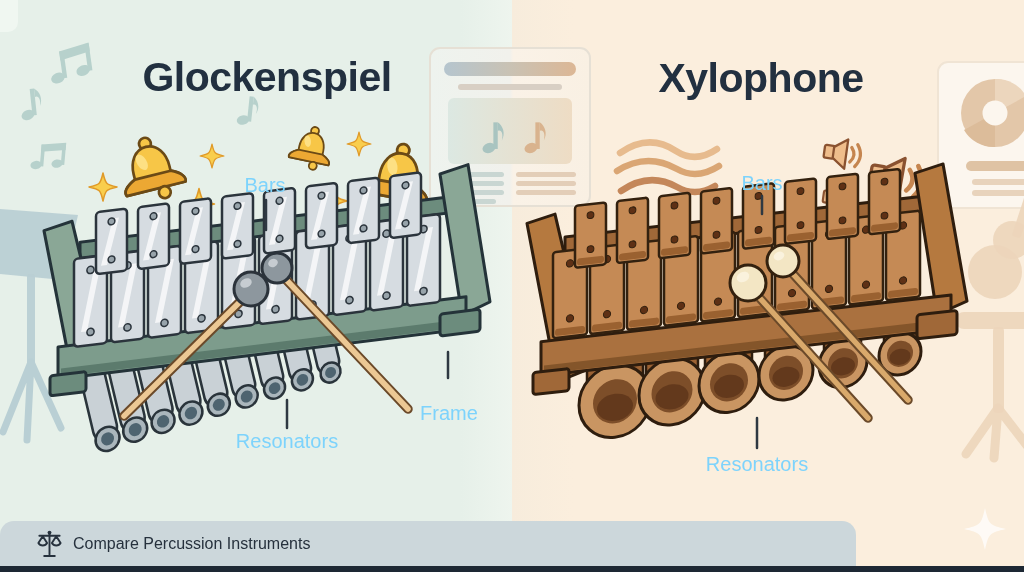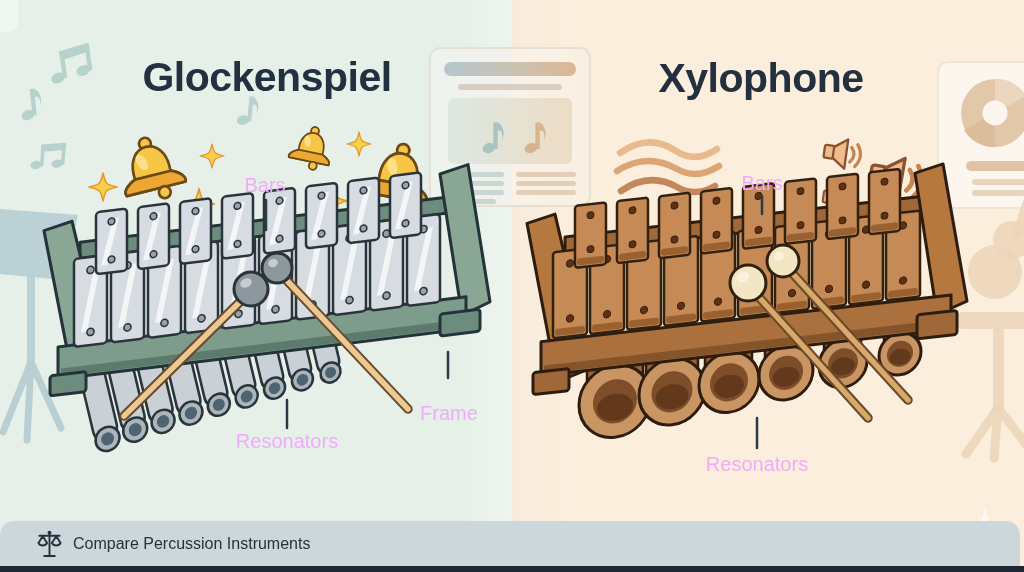--- a/index.html
+++ b/index.html
@@ -5,22 +5,22 @@
   html,body{margin:0;padding:0;background:#555;}
   .canvas{position:relative;width:1024px;height:572px;overflow:hidden;
           font-family:"Liberation Sans",sans-serif;}
   .half{position:absolute;top:0;height:572px;width:512px;}
   .half.left{left:0;background:linear-gradient(90deg,#e6f0e9 0%,#e6f0e9 90%,#eef5ee 100%);}
   .half.right{left:512px;background:linear-gradient(90deg,#f7ecdc 0%,#fbeedd 12%,#fbeedd 100%);}
   .art{position:absolute;left:0;top:0;}
   .panel-title{position:absolute;transform:translate(-50%,-50%);
     font-size:41px;font-weight:700;color:#223040;letter-spacing:-0.5px;white-space:nowrap;}
   .part-label{position:absolute;transform:translate(-50%,-50%);
-    font-size:20px;font-weight:500;color:#f0abfc;white-space:nowrap;}
-  .footer{position:absolute;left:0;top:521px;width:1020px;height:45px;
+    font-size:20px;font-weight:500;color:#7dd3fc;white-space:nowrap;}
+  .footer{position:absolute;left:0;top:521px;width:856px;height:45px;
     background:#ccd7db;border-radius:14px 14px 0 0;}
   .footer-item{position:absolute;top:0;height:45px;display:flex;align-items:center;gap:10px;
     font-size:16px;font-weight:500;color:#26313d;white-space:nowrap;}
   .footer-title{position:absolute;left:50%;top:50%;transform:translate(-50%,-50%);
     font-size:27px;font-weight:700;color:#1c2834;white-space:nowrap;}
   .bottom-strip{position:absolute;left:0;top:566px;width:1024px;height:6px;background:#1d2834;}
   
   .gframe{fill:#7d9c8c;stroke:#243339;stroke-width:3;stroke-linejoin:round}
   .gframe2{fill:#6c8c7d;stroke:#243339;stroke-width:3;stroke-linejoin:round}
   .gframe3{fill:#8aa796;stroke:#243339;stroke-width:3;stroke-linejoin:round}

